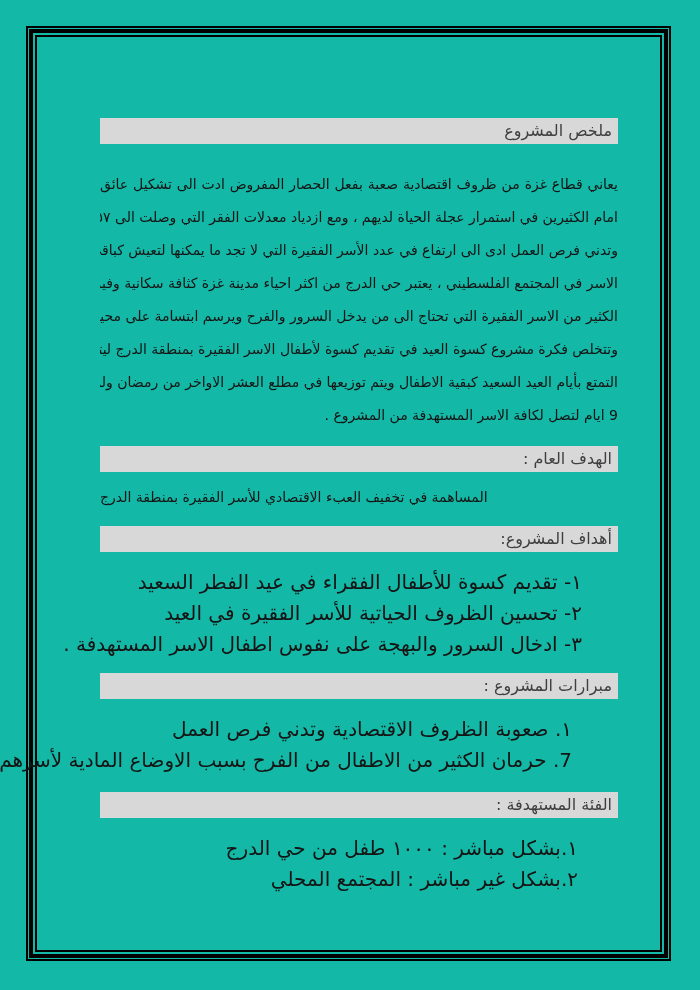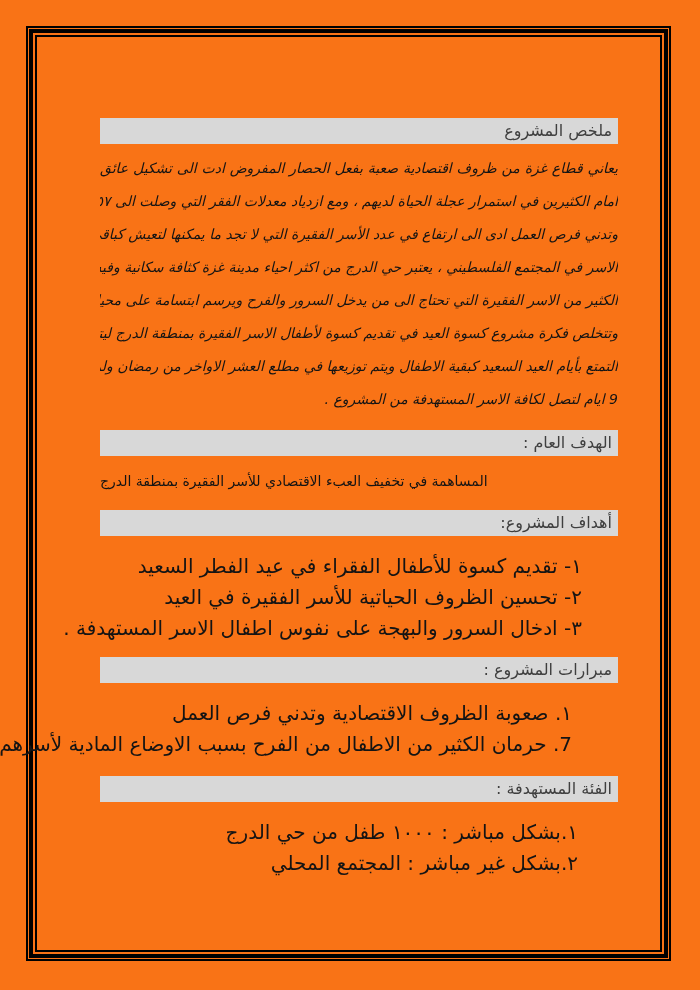--- a/index.html
+++ b/index.html
@@ -1,20 +1,20 @@
 <!DOCTYPE html>
 <html lang="ar"><head>
 <meta charset="utf-8">
 <style>
   html, body { margin: 0; padding: 0; background: #ffffff; }
   .page {
     position: relative;
     width: 700px;
     height: 990px;
-    background: #f97316;
+    background: #14b8a6;
     font-family: "DejaVu Sans", sans-serif;
     overflow: hidden;
   }
   
   .frame-outer {
     position: absolute;
     top: 26px; left: 26px;
     width: 645px; height: 935px;
     border: 2px solid #000;
     box-sizing: border-box;
@@ -40,21 +40,21 @@
   .heading-bar {
     background: #d8d8d8;
     height: 26px;
     line-height: 26px;
     padding-right: 6px;
     box-sizing: border-box;
     font-size: 16px;
     color: #3f3f3f;
     text-align: right;
   }
-  .para { margin-top: 8px; font-style: italic; }
+  .para { margin-top: 24px; }
   .pline {
     font-size: 14px;
     line-height: 33px;
     height: 33px;
     white-space: nowrap;
     overflow: hidden;
     text-align: justify;
     text-align-last: justify;
   }
   .pline-last {

